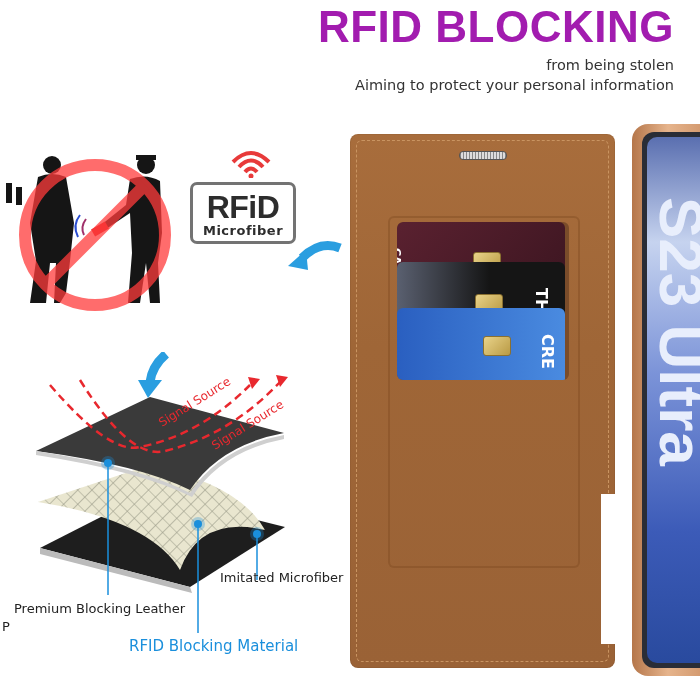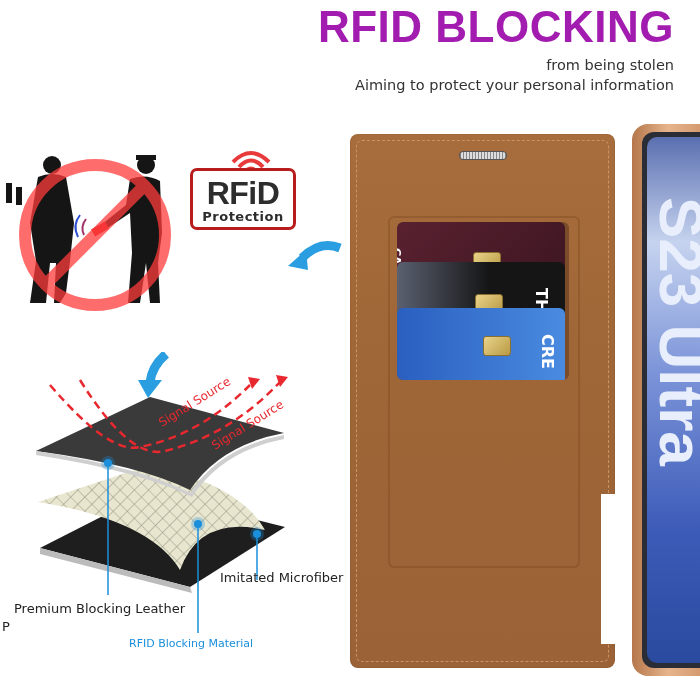--- a/index.html
+++ b/index.html
@@ -7,29 +7,29 @@
   .abs { position:absolute; }
 
   
   .title { position:absolute; right:26px; top:2px; font-family:"Liberation Sans", sans-serif; font-weight:bold; font-size:44px; color:#a21caf; letter-spacing:0.5px; white-space:nowrap; }
   .subtitle { position:absolute; right:26px; top:55px; text-align:right; font-family:"DejaVu Sans", sans-serif; font-size:14.5px; line-height:20px; color:#333; }
 
   
   .scene { position:absolute; left:0; top:143px; width:180px; height:175px; }
 
   
-  .rfid-badge { position:absolute; left:190px; top:168px; width:106px; height:62px; border:3px solid #b91c1c; border-radius:7px; background:#fff; box-sizing:border-box; }
+  .rfid-badge { position:absolute; left:190px; top:182px; width:106px; height:62px; border:3px solid #737373; border-radius:7px; background:#fff; box-sizing:border-box; }
   .rfid-badge .big { position:absolute; left:0; right:0; top:6px; text-align:center; font-family:"Liberation Sans", sans-serif; font-weight:bold; font-size:32px; line-height:32px; color:#2d2d2d; letter-spacing:-0.5px; }
   .rfid-badge .small { position:absolute; left:0; right:0; top:39px; text-align:center; font-family:"DejaVu Sans", sans-serif; font-weight:bold; font-size:13px; line-height:14px; color:#2d2d2d; letter-spacing:0.5px; }
   .wifi { position:absolute; left:226px; top:148px; width:50px; height:30px; }
 
   
   .layers { position:absolute; left:0; top:355px; width:350px; height:300px; }
   .lbl { position:absolute; font-family:"DejaVu Sans", sans-serif; font-size:13px; color:#222; white-space:nowrap; }
-  .lbl.blue { color:#1a8fdc; font-size:11px; }
+  .lbl.blue { color:#1a8fdc; font-size:15px; }
 
   
   .case { position:absolute; left:350px; top:134px; width:265px; height:534px; border-radius:8px;
           background:linear-gradient(180deg,#a86d3c 0%, #9f6637 40%, #9a6236 100%); box-shadow: inset 0 0 0 1px rgba(0,0,0,0.05); }
   .case .stitch { position:absolute; left:6px; top:6px; right:6px; bottom:6px; border:1.5px dashed #c99461; border-radius:6px; }
   .speaker { position:absolute; left:109px; top:17px; width:46px; height:7px; border-radius:4px; background:repeating-linear-gradient(90deg,#888 0 1px,#ddd 1px 3px); border:1px solid #555; }
   .pocket { position:absolute; left:38px; top:82px; width:192px; height:352px; border-radius:6px; box-shadow: inset 0 0 0 2px rgba(120,70,30,0.35); }
   .window { position:absolute; left:47px; top:88px; width:172px; height:158px; border-radius:6px; background:#7a4c2a; overflow:hidden; }
   .card { position:absolute; border-radius:6px; overflow:hidden; }
   .card.red { left:0; top:0; width:168px; height:80px; background:linear-gradient(135deg,#5a2130,#3b1520); }
@@ -83,21 +83,21 @@
 </svg>
 
 <svg class="wifi" viewBox="0 0 50 30">
   <path d="M7 14 Q25 -4 43 14" stroke="#e83a3a" stroke-width="4" fill="none"></path>
   <path d="M13 19 Q25 6 37 19" stroke="#e83a3a" stroke-width="4" fill="none"></path>
   <path d="M19 24 Q25 17 31 24" stroke="#e83a3a" stroke-width="4" fill="none"></path>
   <circle cx="25" cy="28" r="2.5" fill="#e83a3a"></circle>
 </svg>
 <div class="rfid-badge">
   <div class="big">RFiD</div>
-  <div class="small">Protection</div>
+  <div class="small">Microfiber</div>
 </div>
 
 <svg class="abs" style="left:284px;top:236px;width:60px;height:40px;" viewBox="0 0 60 40">
   <path d="M56 12 Q36 4 18 22" stroke="#2a9ee0" stroke-width="9" fill="none"></path>
   <polygon points="4,30 22,14 24,34" fill="#2a9ee0"></polygon>
 </svg>
 <svg class="abs" style="left:132px;top:352px;width:40px;height:50px;" viewBox="0 0 40 50">
   <path d="M34 2 Q20 14 18 30" stroke="#2a9ee0" stroke-width="9" fill="none"></path>
   <polygon points="6,28 30,28 16,46" fill="#2a9ee0"></polygon>
 </svg>

